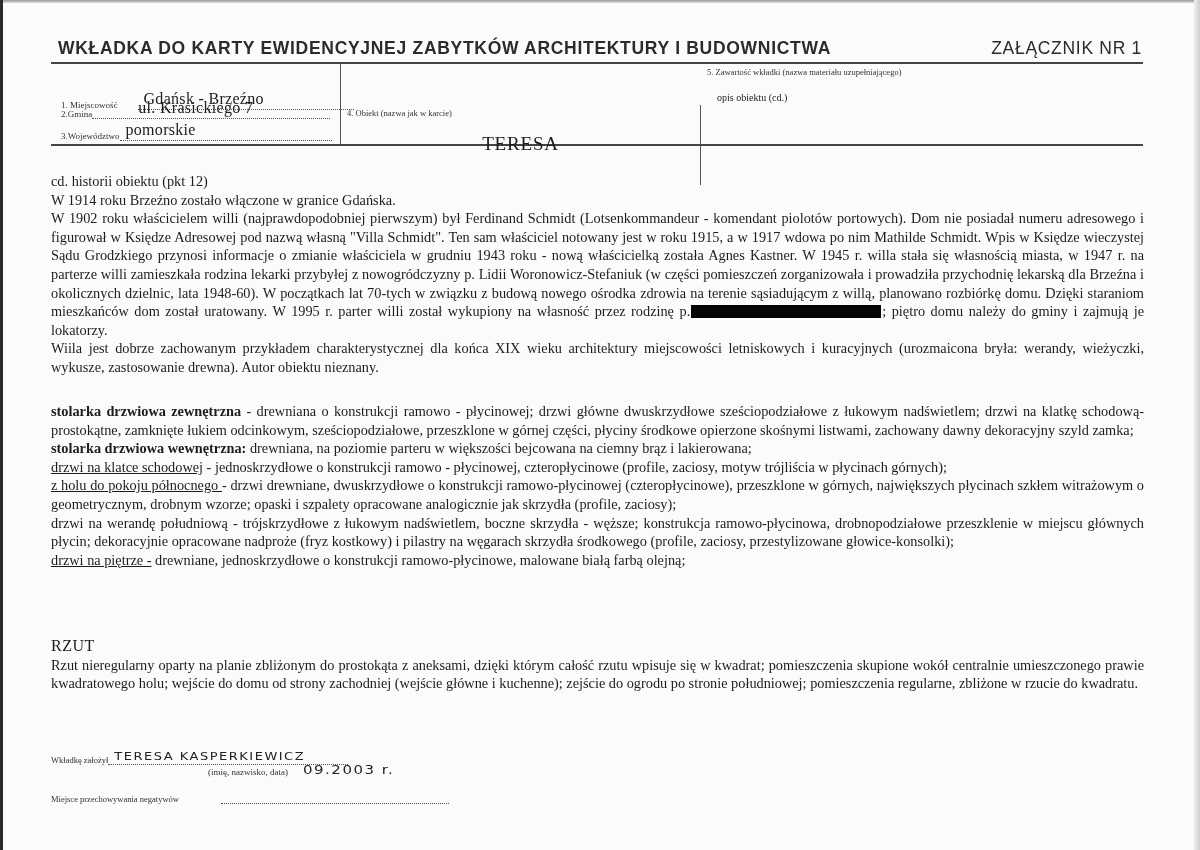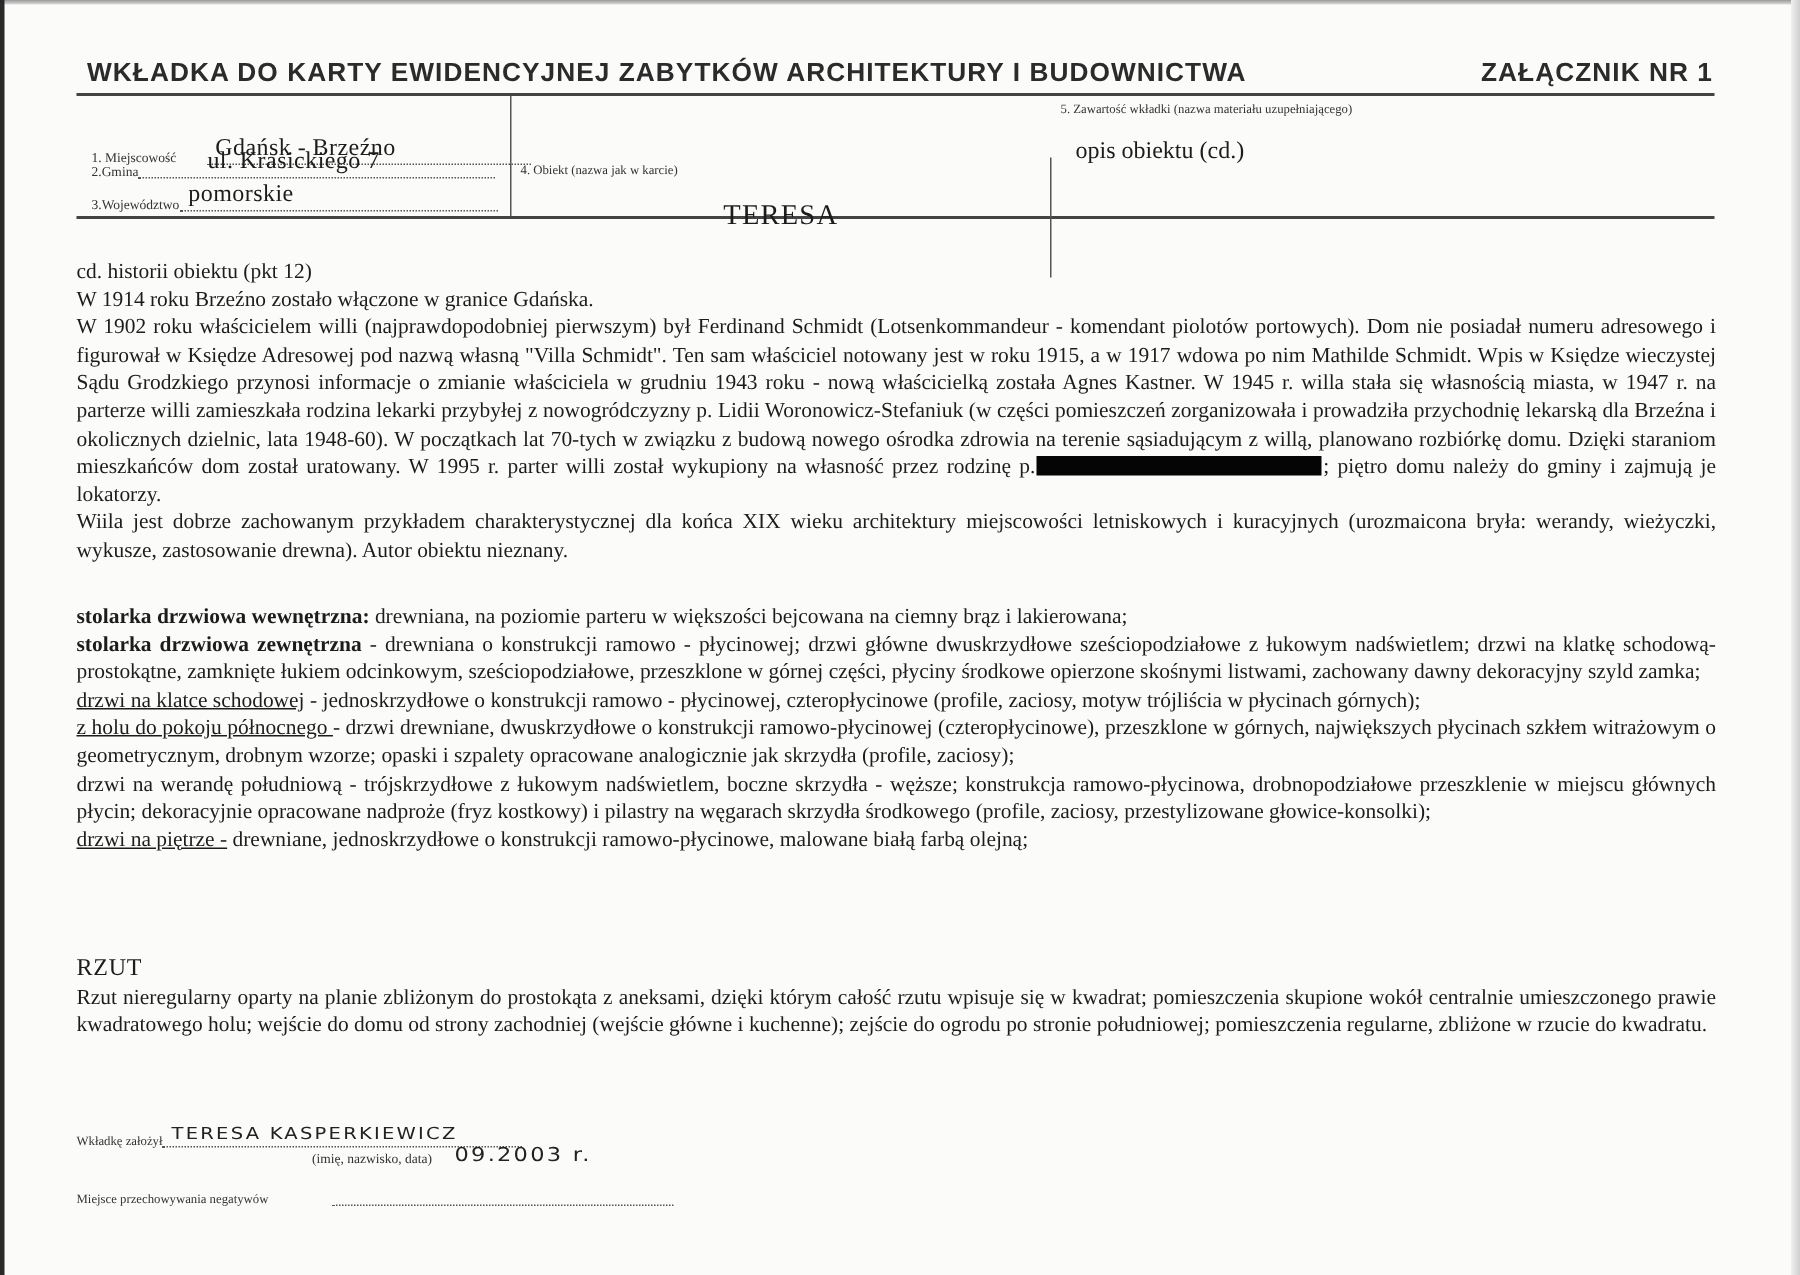--- a/index.html
+++ b/index.html
@@ -15,38 +15,38 @@
   .scan-edge-right { position: absolute; right: 0; top: 0; width: 6px; height: 850px; background: linear-gradient(90deg, #f0f0f0, #cfcfcf); }
 
   .header-title {
     position: absolute; left: 58px; top: 38px;
     font-family: "Liberation Sans", "DejaVu Sans", sans-serif;
     font-weight: bold; font-size: 17.5px; letter-spacing: 0.7px; color: #2b2b2b;
   }
   .header-annex {
     position: absolute; right: 58px; top: 38px;
     font-family: "Liberation Sans", "DejaVu Sans", sans-serif;
-    font-weight: bold; font-size: 17.5px; letter-spacing: 0.7px; color: #2b2b2b;
+    font-weight: normal; font-size: 17.5px; letter-spacing: 0.7px; color: #2b2b2b;
   }
   .head-table {
     position: absolute; left: 51px; top: 62px; width: 1092px; height: 84px;
     border-top: 2px solid #444; border-bottom: 2px solid #444;
     box-sizing: border-box; display: flex;
   }
   .cell { box-sizing: border-box; position: relative; height: 100%; }
   .cell-1 { width: 290px; border-right: 1.5px solid #555; }
   .cell-4 { width: 360px; border-right: 1.5px solid #555; margin-top: 41px; }
   .cell-5 { flex: 1; }
   .field-row { position: absolute; left: 10px; display: flex; align-items: flex-end; }
   .field-label { font-size: 9px; color: #333; white-space: nowrap; }
   .field-dots { border-bottom: 1px dotted #555; position: relative; height: 14px; }
   .field-value { position: absolute; left: 6px; bottom: 1px; font-size: 16px; white-space: nowrap; letter-spacing: 0.3px; }
   .cell-caption { position: absolute; left: 6px; top: 3px; font-size: 8.5px; color: #333; white-space: nowrap; }
   .willa { position: absolute; left: 0; right: 0; top: 28px; text-align: center; font-size: 19px; letter-spacing: 0.8px; }
-  .contents-value { position: absolute; left: 16px; top: 28px; font-size: 16px; }
+  .contents-value { position: absolute; left: 16px; top: 28px; font-size: 10px; }
 
   .body-text {
     position: absolute; left: 51px; width: 1093px;
     font-size: 14.3px; line-height: 18.6px; text-align: justify;
   }
   .body-text p { margin: 0; }
   .b { font-weight: bold; }
   .u { text-decoration: underline; }
   .redact { display: inline-block; width: 190px; height: 13px; background: #050505; vertical-align: -2px; margin: 0 1px; }
   .sec-title { font-size: 16px; letter-spacing: 0.5px; }
@@ -103,22 +103,22 @@
 </div>
 
 <div class="body-text" style="top:172px;">
   <p>cd. historii obiektu (pkt 12)</p>
   <p>W 1914 roku Brzeźno zostało włączone w granice Gdańska.</p>
   <p><span>W 1902 roku właścicielem willi (najprawdopodobniej pierwszym) był Ferdinand Schmidt (Lotsenkommandeur - komendant piolotów portowych). Dom nie posiadał numeru adresowego i figurował w Księdze Adresowej pod nazwą własną "Villa Schmidt". Ten sam właściciel notowany jest w roku 1915, a w 1917 wdowa po nim Mathilde Schmidt. Wpis w Księdze wieczystej Sądu Grodzkiego przynosi informacje o zmianie właściciela w grudniu 1943 roku - nową właścicielką została Agnes Kastner. W 1945 r. willa stała się własnością miasta, w 1947 r. na parterze willi zamieszkała rodzina lekarki przybyłej z nowogródczyzny p. Lidii Woronowicz-Stefaniuk (w części pomieszczeń zorganizowała i prowadziła przychodnię lekarską dla Brzeźna i okolicznych dzielnic, lata 1948-60). W początkach lat 70-tych w związku z budową nowego ośrodka zdrowia  na terenie sąsiadującym z willą, planowano rozbiórkę domu. Dzięki staraniom mieszkańców dom został uratowany. W 1995 r. parter willi został wykupiony na własność przez rodzinę p.</span><span class="redact"></span><span>; piętro domu należy do gminy i zajmują je lokatorzy.</span></p>
   <p>Wiila jest dobrze zachowanym  przykładem charakterystycznej dla końca XIX wieku architektury miejscowości letniskowych i kuracyjnych (urozmaicona bryła: werandy, wieżyczki, wykusze, zastosowanie drewna). Autor obiektu nieznany.</p>
 </div>
 
 <div class="body-text" style="top:402px;">
+  <p><span class="b">stolarka drzwiowa zewnętrzna</span><span> - drewniana o konstrukcji ramowo - płycinowej; drzwi główne dwuskrzydłowe sześciopodziałowe z łukowym nadświetlem; drzwi na klatkę schodową-prostokątne, zamknięte łukiem odcinkowym, sześciopodziałowe, przeszklone w górnej części, płyciny środkowe opierzone skośnymi listwami, zachowany dawny dekoracyjny szyld zamka;</span></p>
   <p><span class="b">stolarka drzwiowa wewnętrzna:</span><span> drewniana, na poziomie parteru w większości bejcowana na ciemny brąz i lakierowana;</span></p>
-  <p><span class="b">stolarka drzwiowa zewnętrzna</span><span> - drewniana o konstrukcji ramowo - płycinowej; drzwi główne dwuskrzydłowe sześciopodziałowe z łukowym nadświetlem; drzwi na klatkę schodową-prostokątne, zamknięte łukiem odcinkowym, sześciopodziałowe, przeszklone w górnej części, płyciny środkowe opierzone skośnymi listwami, zachowany dawny dekoracyjny szyld zamka;</span></p>
   <p><span class="u">drzwi na klatce schodowej</span><span> - jednoskrzydłowe o konstrukcji ramowo - płycinowej, czteropłycinowe (profile, zaciosy, motyw trójliścia w płycinach górnych);</span></p>
   <p><span class="u">z holu do pokoju północnego </span><span>- drzwi drewniane, dwuskrzydłowe o konstrukcji ramowo-płycinowej (czteropłycinowe), przeszklone  w górnych, największych płycinach szkłem witrażowym o geometrycznym, drobnym wzorze; opaski i szpalety opracowane analogicznie jak skrzydła (profile, zaciosy);</span></p>
   <p>drzwi na werandę południową - trójskrzydłowe z łukowym nadświetlem, boczne skrzydła - węższe; konstrukcja ramowo-płycinowa, drobnopodziałowe przeszklenie w miejscu głównych płycin; dekoracyjnie opracowane nadproże (fryz kostkowy) i pilastry na węgarach skrzydła środkowego (profile, zaciosy, przestylizowane głowice-konsolki);</p>
   <p><span class="u">drzwi na piętrze -</span><span> drewniane, jednoskrzydłowe o konstrukcji ramowo-płycinowe, malowane białą farbą olejną;</span></p>
 </div>
 
 <div class="body-text" style="top:637px;">
   <p class="sec-title">RZUT</p>
   <p>Rzut nieregularny oparty na planie zbliżonym do prostokąta z aneksami, dzięki którym całość rzutu wpisuje się w kwadrat; pomieszczenia skupione wokół centralnie umieszczonego prawie kwadratowego holu; wejście do domu od strony zachodniej (wejście główne i kuchenne); zejście do ogrodu po stronie południowej; pomieszczenia regularne, zbliżone w rzucie do kwadratu.</p>
 </div>

